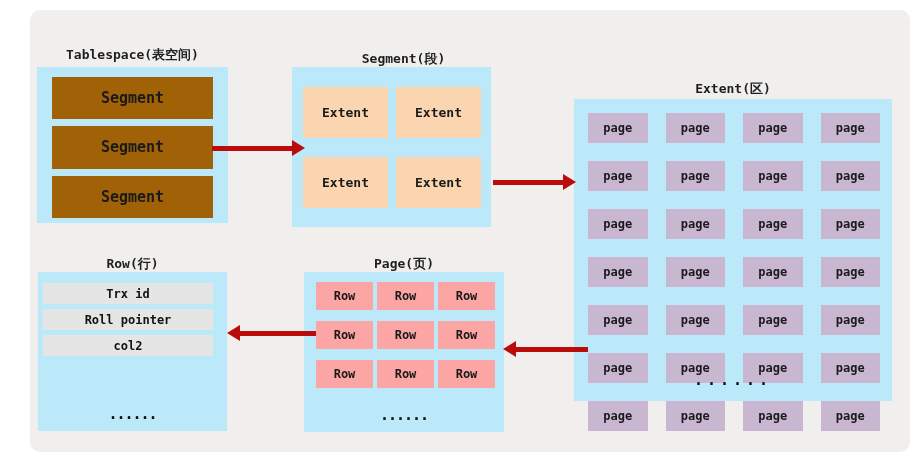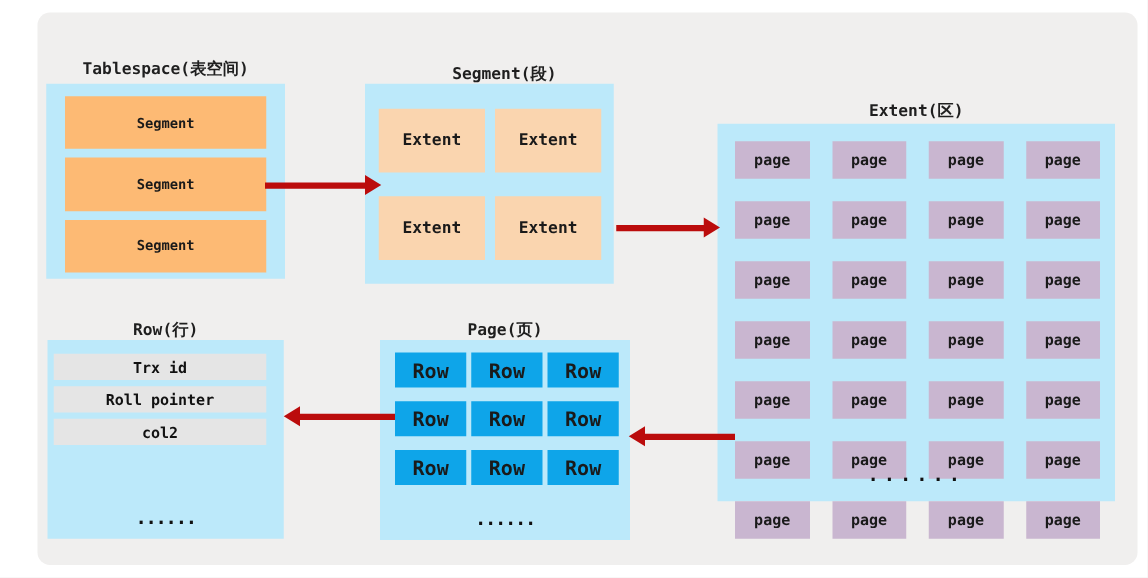--- a/index.html
+++ b/index.html
@@ -15,43 +15,43 @@
   }
   .section-title{
     position:absolute;font-weight:bold;font-size:13px;text-align:center;
     color:#1f1f1f;white-space:nowrap;
   }
   .container{position:absolute;background:#bce9fa;box-sizing:border-box;}
 
   
   .ts-container{left:37px;top:67px;width:191px;height:156px;
     display:flex;flex-direction:column;gap:7px;padding:10px 15px 5px 15px;}
-  .seg-box{flex:1;background:#fdba74;display:flex;align-items:center;justify-content:center;
-    font-weight:bold;font-size:11px;}
+  .seg-box{flex:1;background:#a16207;display:flex;align-items:center;justify-content:center;
+    font-weight:bold;font-size:15px;}
 
   
   .sg-container{left:292px;top:67px;width:199px;height:160px;
     display:grid;grid-template-columns:1fr 1fr;column-gap:8px;row-gap:19px;
     padding:20px 10px 19px 11px;}
   .ext-box{background:#fad5af;display:flex;align-items:center;justify-content:center;
     font-weight:bold;font-size:13px;}
 
   
   .ex-container{left:574px;top:99px;width:318px;height:302px;
     display:grid;grid-template-columns:repeat(4,1fr);column-gap:7px;row-gap:7px;
     padding:14px 12px 38px 14px;gap:18px;}
   .page-box{background:#c9b6d0;height:30px;display:flex;align-items:center;justify-content:center;
     font-weight:bold;font-size:12px;}
 
   
   .pg-container{left:304px;top:272px;width:200px;height:160px;
     display:grid;grid-template-columns:repeat(3,1fr);column-gap:4px;row-gap:11px;
     padding:10px 9px 46px 12px;}
-  .row-box{background:#0ea5e9;height:28px;display:flex;align-items:center;justify-content:center;
-    font-weight:bold;font-size:16px;}
+  .row-box{background:#fca5a5;height:28px;display:flex;align-items:center;justify-content:center;
+    font-weight:bold;font-size:12px;}
 
   
   .rw-container{left:38px;top:272px;width:189px;height:159px;
     display:flex;flex-direction:column;gap:5px;padding:11px 14px 27px 5px;}
   .field-box{background:#e5e5e5;height:21px;display:flex;align-items:center;justify-content:center;
     font-weight:bold;font-size:12px;color:#111;}
 
   .dots{position:absolute;left:0;right:0;bottom:8px;text-align:center;
     font-weight:900;font-size:15px;letter-spacing:-1px;color:#111;}
   .dots-wide{letter-spacing:4px;bottom:12px;}

